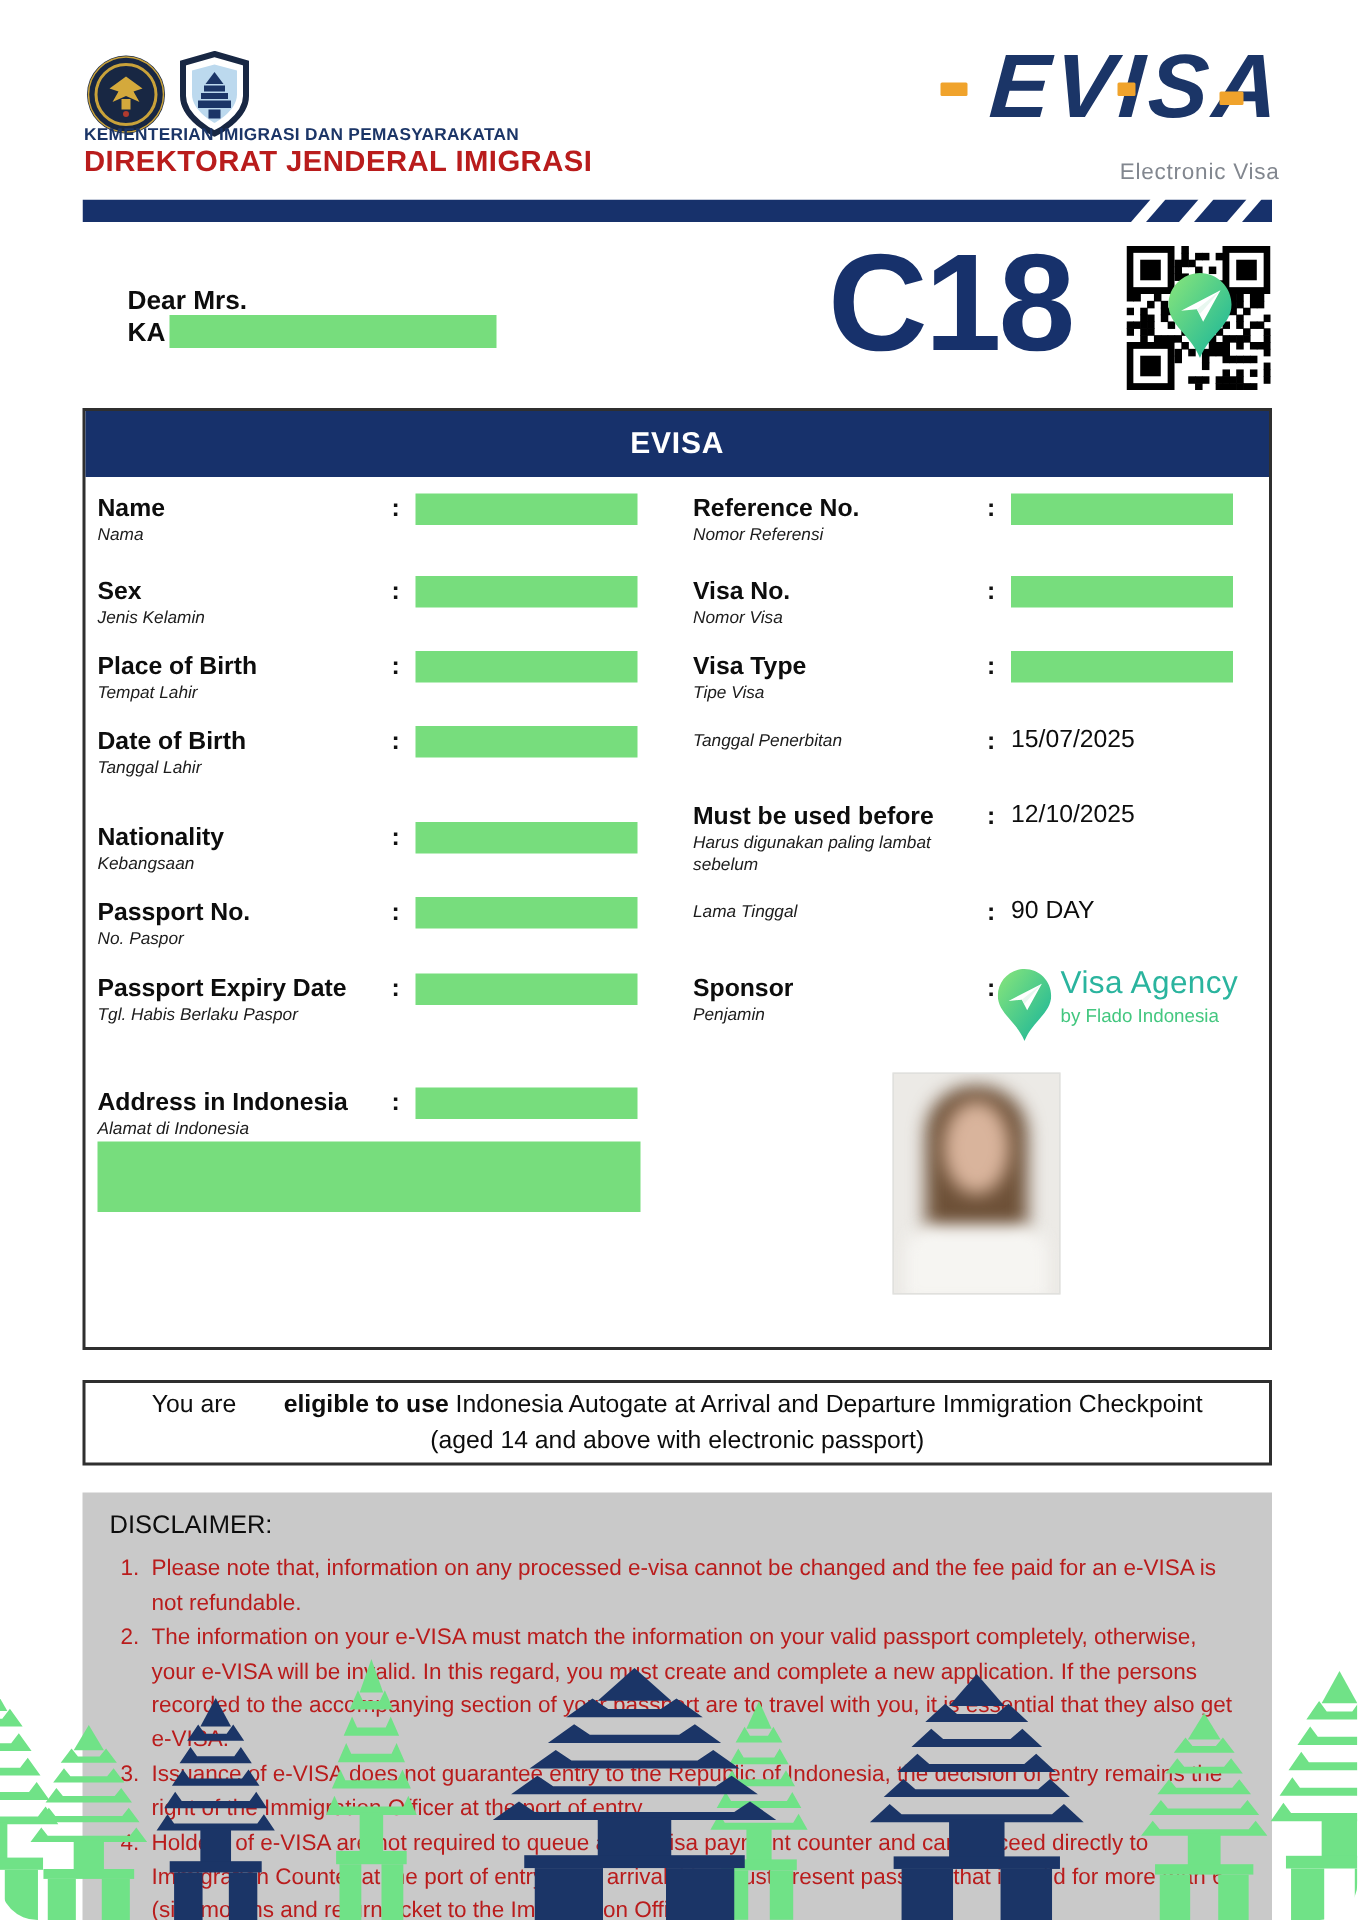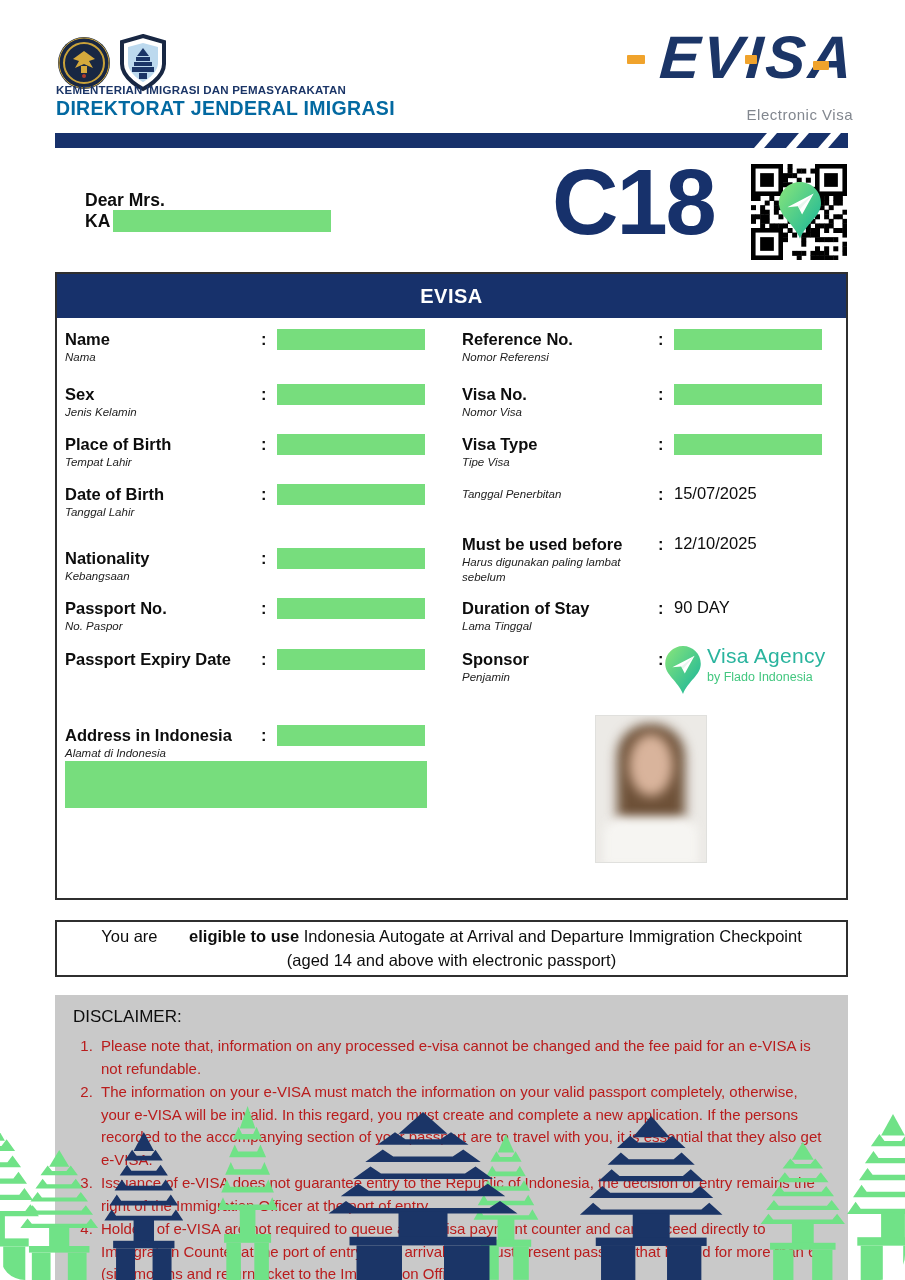--- a/index.html
+++ b/index.html
@@ -2,21 +2,21 @@
 <html><head>
 <meta charset="utf-8">
 <style>
   html,body{margin:0;padding:0;background:#ffffff;}
   .page{position:relative;width:905px;height:1280px;overflow:hidden;background:#fff;
         font-family:"Liberation Sans",sans-serif;color:#111;border-radius:25px;}
   .abs{position:absolute;}
 
   
   .ministry1{left:56px;top:84px;font-size:11.5px;font-weight:700;color:#1b3567;letter-spacing:.2px;}
-  .ministry2{left:56px;top:97px;font-size:19.5px;font-weight:700;color:#0369a1;letter-spacing:.3px;}
+  .ministry2{left:56px;top:97px;font-size:19.5px;font-weight:700;color:#b91c1c;letter-spacing:.3px;}
   .evisa-logo{left:617px;top:28px;width:238px;height:72px;text-align:right;}
   .evisa-word{position:relative;display:inline-block;font-size:60px;font-weight:800;font-style:italic;
               color:#1b3567;letter-spacing:3px;line-height:1;transform:skewX(-4deg);}
   .accent{position:absolute;background:#f0a32c;border-radius:1px;}
   .a1{left:10px;top:27px;width:18px;height:9px;}
   .a2{left:128px;top:27px;width:12px;height:9px;}
   .a3{left:196px;top:33px;width:16px;height:9px;}
   .elec{left:615px;top:106px;width:238px;text-align:right;font-size:15px;color:#82878f;letter-spacing:.5px;}
   .topbar{left:55px;top:133px;}
 
@@ -315,20 +315,21 @@
         <div class="val redact"></div>
     </div>
     <div class="row" style="left:8px;top:325px">
       <div class="lbl">Passport No.</div>
       <div class="sub">No. Paspor</div>
       <span class="colon">:</span>
         <div class="val redact"></div>
     </div>
     <div class="row" style="left:8px;top:376px">
       <div class="lbl">Passport Expiry Date</div>
+      <div class="sub">Tgl. Habis Berlaku Paspor</div>
       <span class="colon">:</span>
         <div class="val redact"></div>
     </div>
     <div class="row" style="left:8px;top:452px">
       <div class="lbl">Address in Indonesia</div>
       <div class="sub">Alamat di Indonesia</div>
       <span class="colon">:</span>
         <div class="val redact"></div>
     </div>
     <div class="addr-redact"></div>
@@ -358,21 +359,20 @@
     </div>
     <div class="row" style="left:405px;top:261px">
       <div class="lblwrap">
         <div class="lbl">Must be used before</div>
         <div class="sub">Harus digunakan paling lambat sebelum</div>
       </div>
       <span class="colon">:</span>
       <div class="val">12/10/2025</div>
     </div>
     <div class="row" style="left:405px;top:325px">
-      <div class="lbl">Duration of Stay</div>
       <div class="sub">Lama Tinggal</div>
       <span class="colon">:</span>
       <div class="val">90 DAY</div>
     </div>
     <div class="row" style="left:405px;top:376px">
       <div class="lbl">Sponsor</div>
       <div class="sub">Penjamin</div>
       <span class="colon">:</span>
       <div class="sponsor-logo">
         <svg class="sp-pin" width="36" height="48" viewBox="0 0 40 54">

